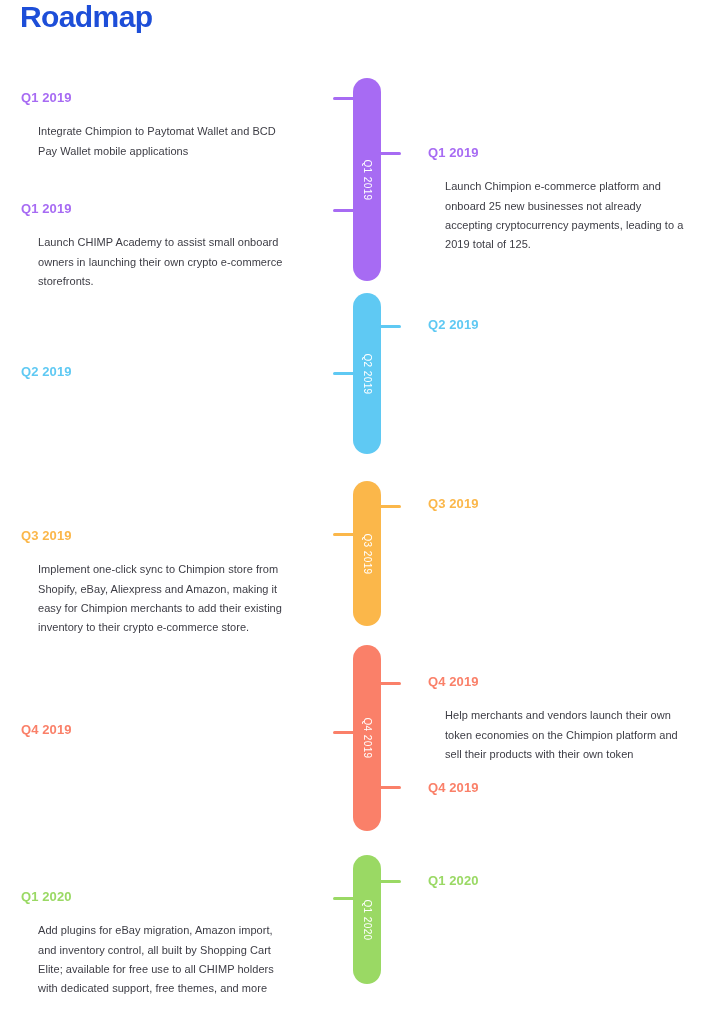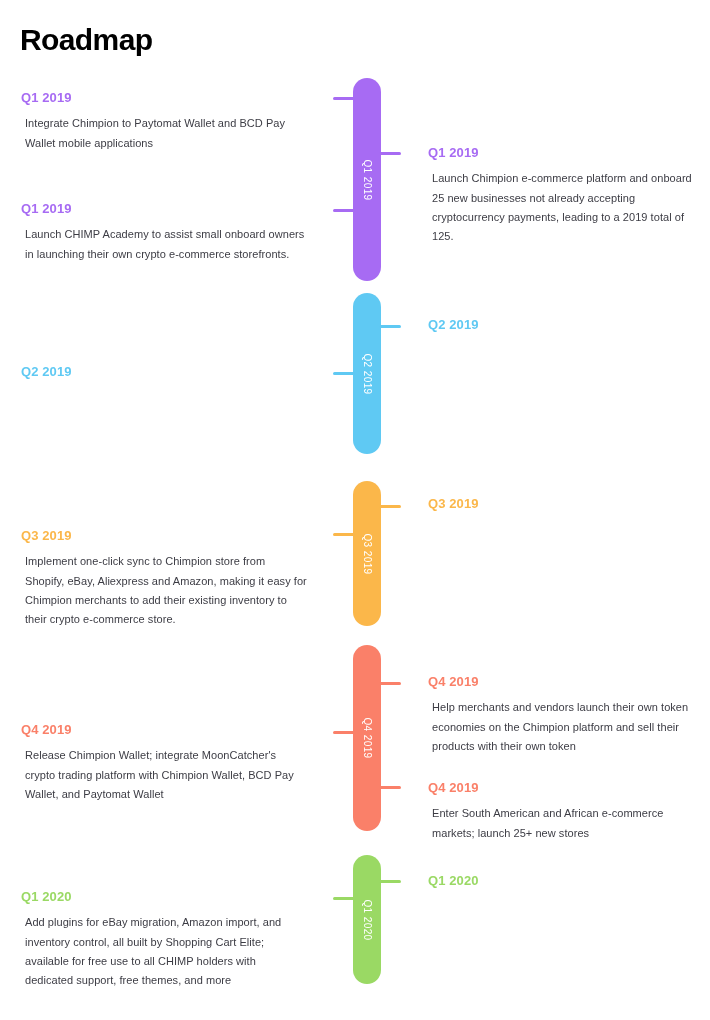--- a/index.html
+++ b/index.html
@@ -17,25 +17,25 @@
     width: 710px;
     height: 1020px;
     background: #ffffff;
     overflow: hidden;
   }
 
   
   #page-title {
     position: absolute;
     left: 20px;
-    top: 25px;
+    top: 2px;
     font-size: 30px;
     font-weight: bold;
     letter-spacing: -0.6px;
-    color: #000000;
+    color: #1d4ed8;
     line-height: 1;
   }
 
   
   .bar {
     position: absolute;
     left: 353px;
     width: 28px;
     border-radius: 14px;
   }
@@ -73,21 +73,21 @@
     font-weight: bold;
     letter-spacing: 0.1px;
     margin: 0 0 9px 0;
     line-height: 1.1;
   }
   .block-body {
     font-size: 11px;
     font-weight: normal;
     color: #3c3c44;
     line-height: 19.2px;
-    margin: 4px;
+    margin: 17px;
     letter-spacing: 0.05px;
   }
 </style>
 </head>
 <body>
 
 <div id="page">
 
   <div id="page-title">Roadmap</div>
 
@@ -133,21 +133,20 @@
       </div>
       <div class="block left-col" style="top: 365px;">
         <div class="block-heading" style="color: rgb(95, 201, 243);">Q2 2019</div>
       </div>
       <div class="block left-col" style="top: 529px;">
         <div class="block-heading" style="color: rgb(251, 183, 74);">Q3 2019</div>
         <div class="block-body">Implement one-click sync to Chimpion store from Shopify, eBay, Aliexpress and Amazon, making it easy for Chimpion merchants to add their existing inventory to their crypto e-commerce store.</div>
       </div>
       <div class="block left-col" style="top: 723px;">
         <div class="block-heading" style="color: rgb(250, 128, 105);">Q4 2019</div>
-        <div class="block-body">Release Chimpion Wallet; integrate MoonCatcher's crypto trading platform with Chimpion Wallet, BCD Pay Wallet, and Paytomat Wallet</div>
       </div>
       <div class="block left-col" style="top: 890px;">
         <div class="block-heading" style="color: rgb(154, 217, 100);">Q1 2020</div>
         <div class="block-body">Add plugins for eBay migration, Amazon import, and inventory control, all built by Shopping Cart Elite; available for free use to all CHIMP holders with dedicated support, free themes, and more</div>
       </div>
     </div>
   <div id="right-layer">
       <div class="block right-col" style="top: 146px;">
         <div class="block-heading" style="color: rgb(167, 107, 243);">Q1 2019</div>
         <div class="block-body">Launch Chimpion e-commerce platform and onboard 25 new businesses not already accepting cryptocurrency payments, leading to a 2019 total of 125.</div>
@@ -157,20 +156,19 @@
       </div>
       <div class="block right-col" style="top: 497px;">
         <div class="block-heading" style="color: rgb(251, 183, 74);">Q3 2019</div>
       </div>
       <div class="block right-col" style="top: 675px;">
         <div class="block-heading" style="color: rgb(250, 128, 105);">Q4 2019</div>
         <div class="block-body">Help merchants and vendors launch their own token economies on the Chimpion platform and sell their products with their own token</div>
       </div>
       <div class="block right-col" style="top: 781px;">
         <div class="block-heading" style="color: rgb(250, 128, 105);">Q4 2019</div>
-        <div class="block-body">Enter South American and African e-commerce markets; launch 25+ new stores</div>
       </div>
       <div class="block right-col" style="top: 874px;">
         <div class="block-heading" style="color: rgb(154, 217, 100);">Q1 2020</div>
       </div>
     </div>
 
 </div>
 
 </body></html>

